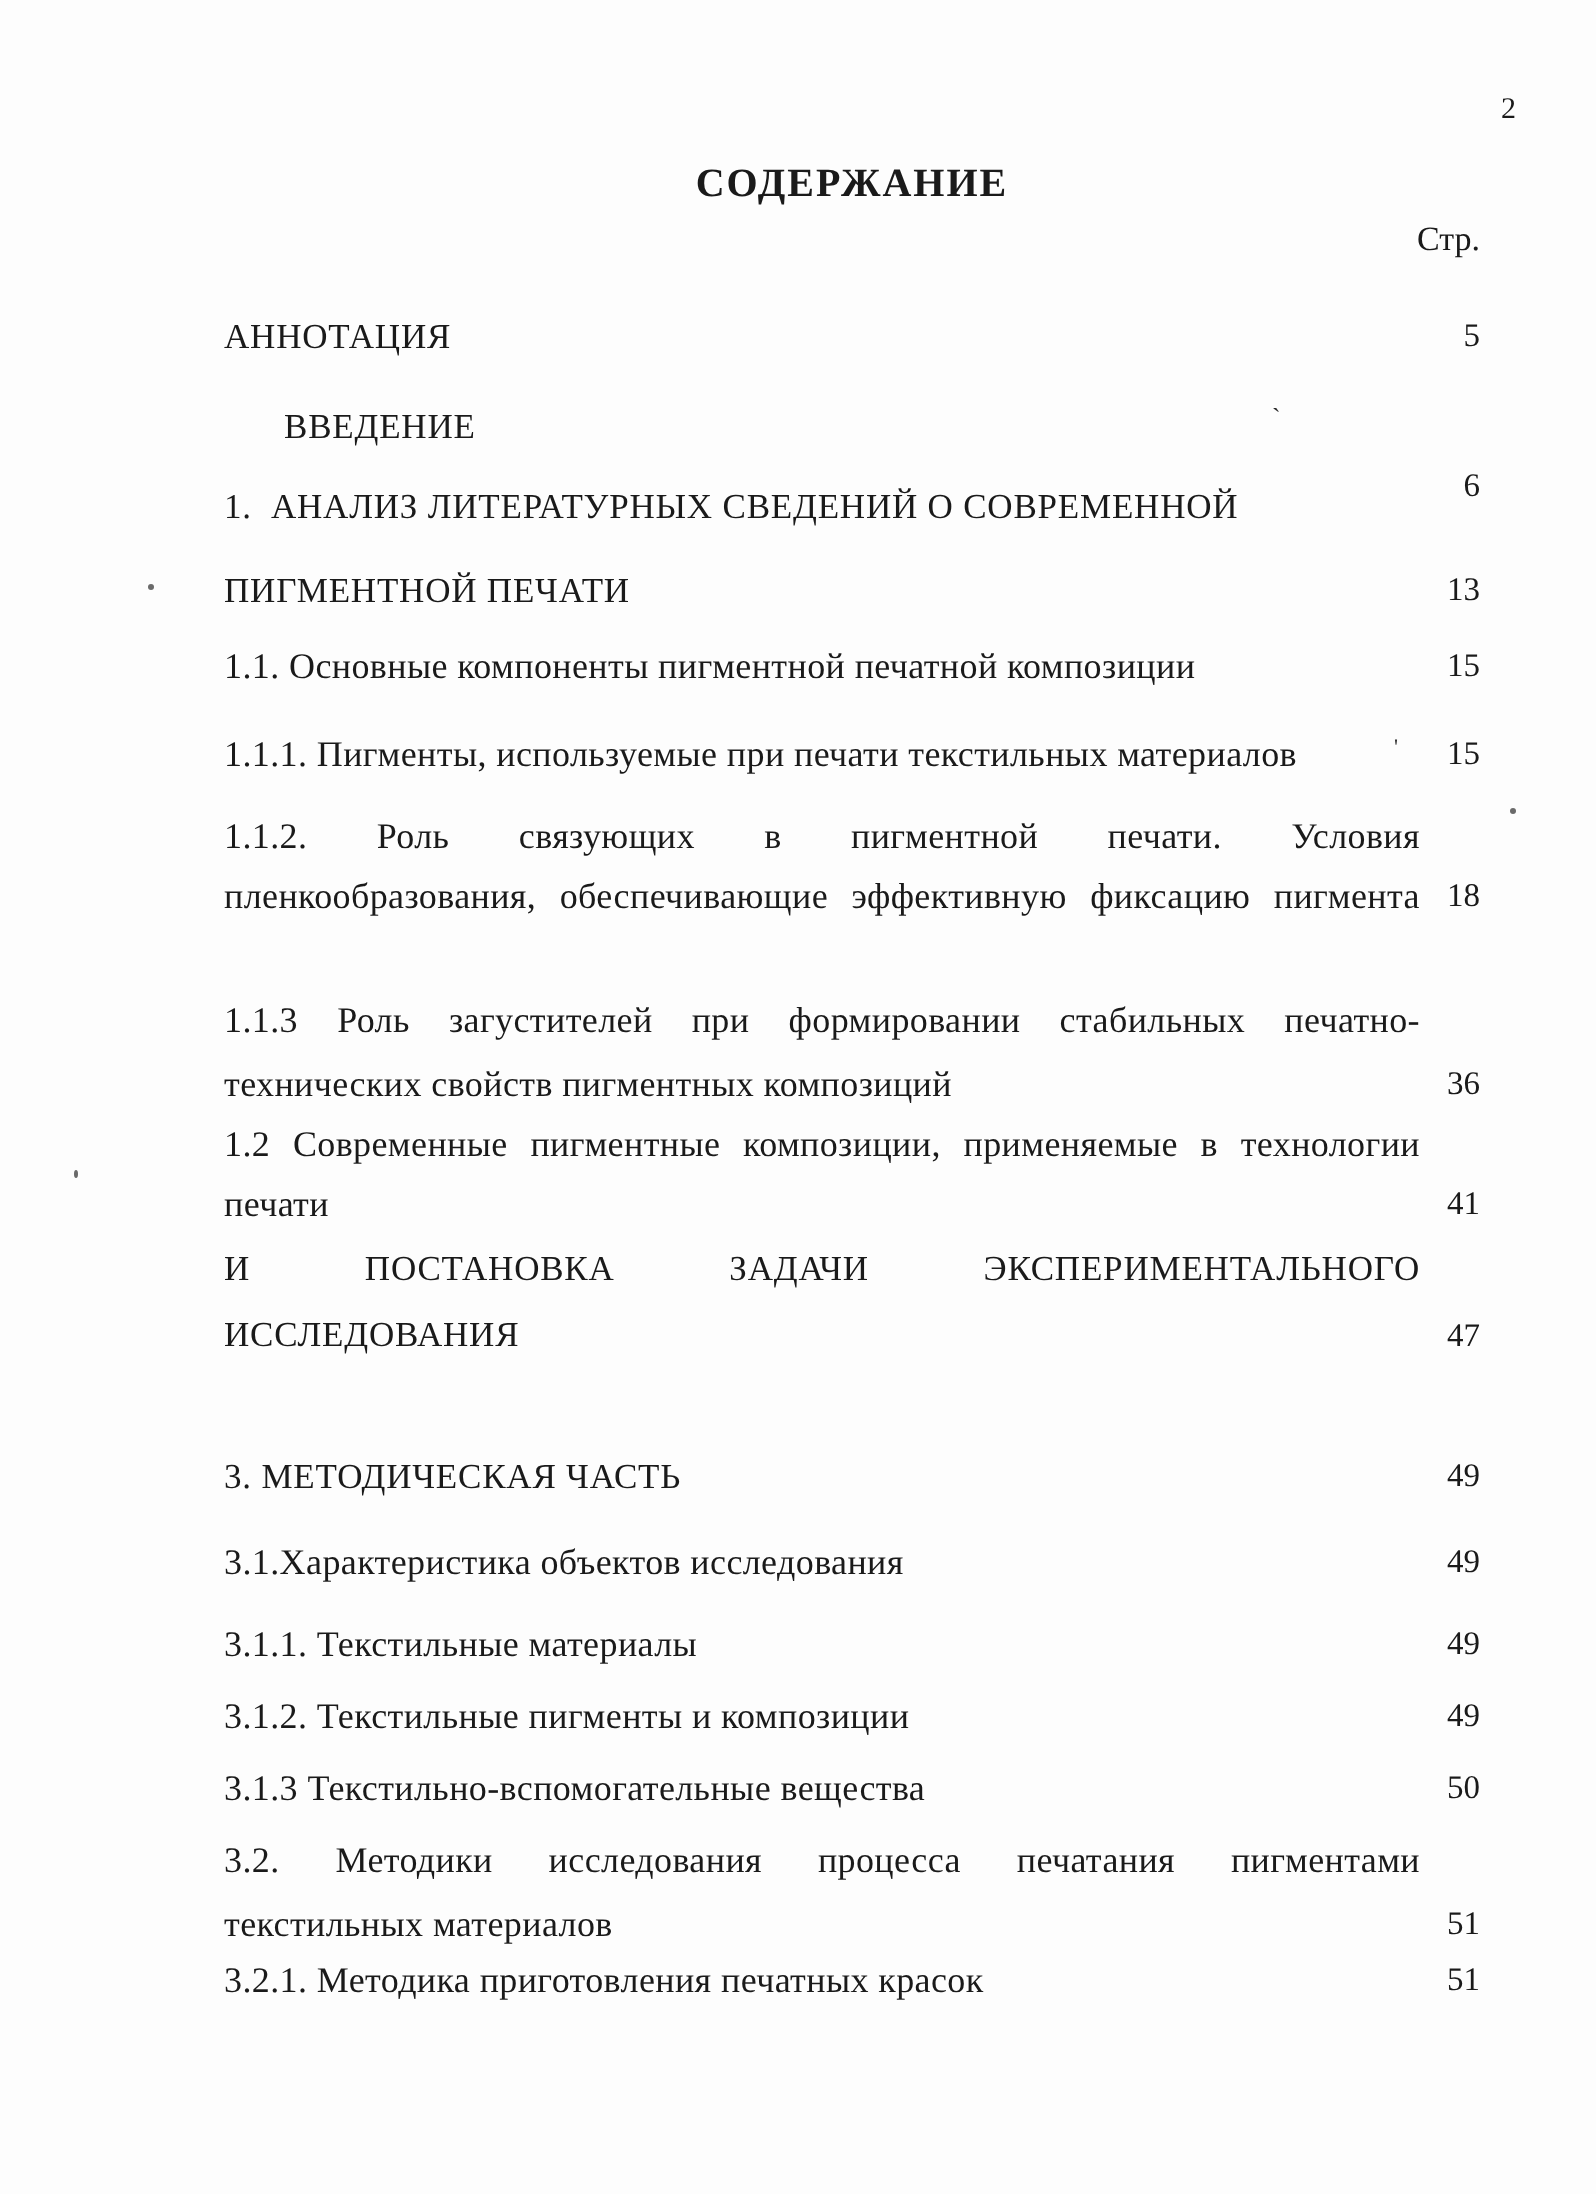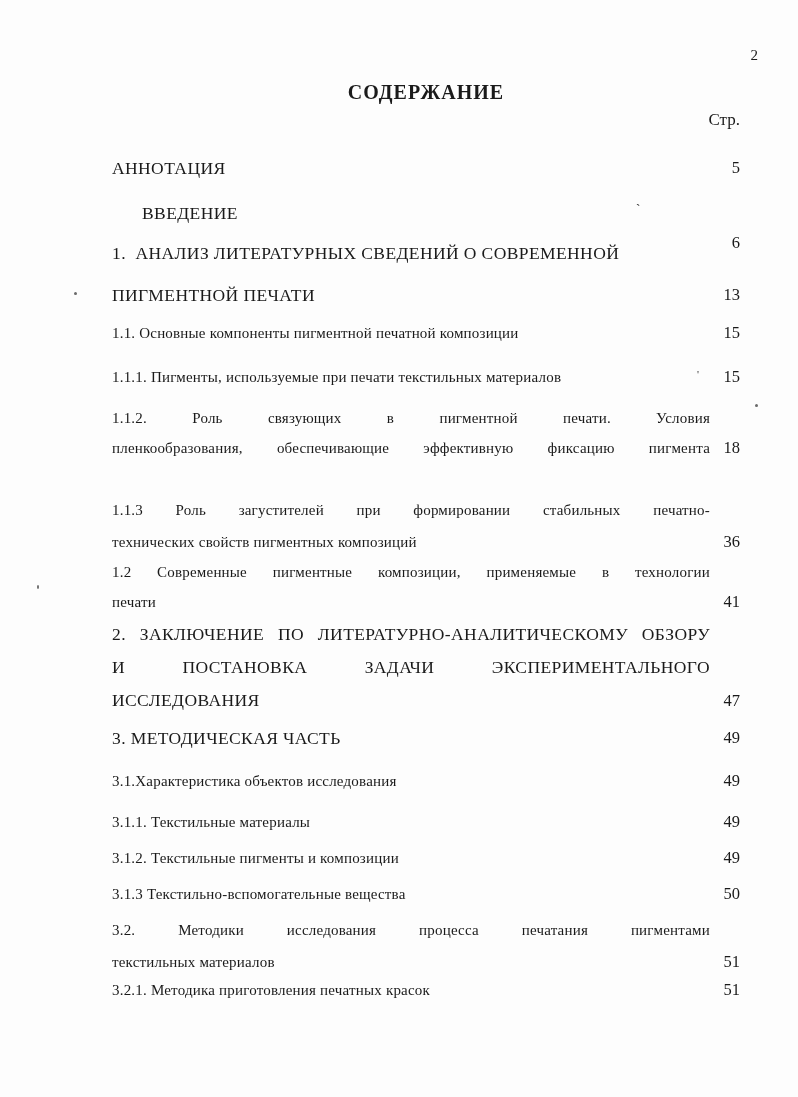--- a/index.html
+++ b/index.html
@@ -46,21 +46,21 @@
   .entry {
     position: absolute;
     left: 112px;
     width: 628px;
     display: flex;
     align-items: flex-end;
     line-height: 30px;
   }
   .lines {
     width: 598px;
-    font-size: 15px;
+    font-size: 18px;
     letter-spacing: 0.2px;
     line-height: inherit;
   }
   .caps .lines {
     font-size: 17.5px;
     letter-spacing: 0.4px;
   }
   .line { line-height: inherit; }
   .line.j {
     text-align: justify;
@@ -174,21 +174,20 @@
   <div class="entry" id="e-s12">
     <div class="lines">
       <div class="line j">1.2 Современные пигментные композиции, применяемые в технологии</div>
       <div class="line">печати</div>
     </div>
     <div class="pg">41</div>
   </div>
 
   <div class="entry caps" id="e-ch2">
     <div class="lines">
-      <div class="line j">2. ЗАКЛЮЧЕНИЕ ПО ЛИТЕРАТУРНО-АНАЛИТИЧЕСКОМУ ОБЗОРУ</div>
       <div class="line j">И ПОСТАНОВКА ЗАДАЧИ ЭКСПЕРИМЕНТАЛЬНОГО</div>
       <div class="line">ИССЛЕДОВАНИЯ</div>
     </div>
     <div class="pg">47</div>
   </div>
 
   <div class="entry caps" id="e-ch3">
     <div class="lines">
       <div class="line">3. МЕТОДИЧЕСКАЯ ЧАСТЬ</div>
     </div>

